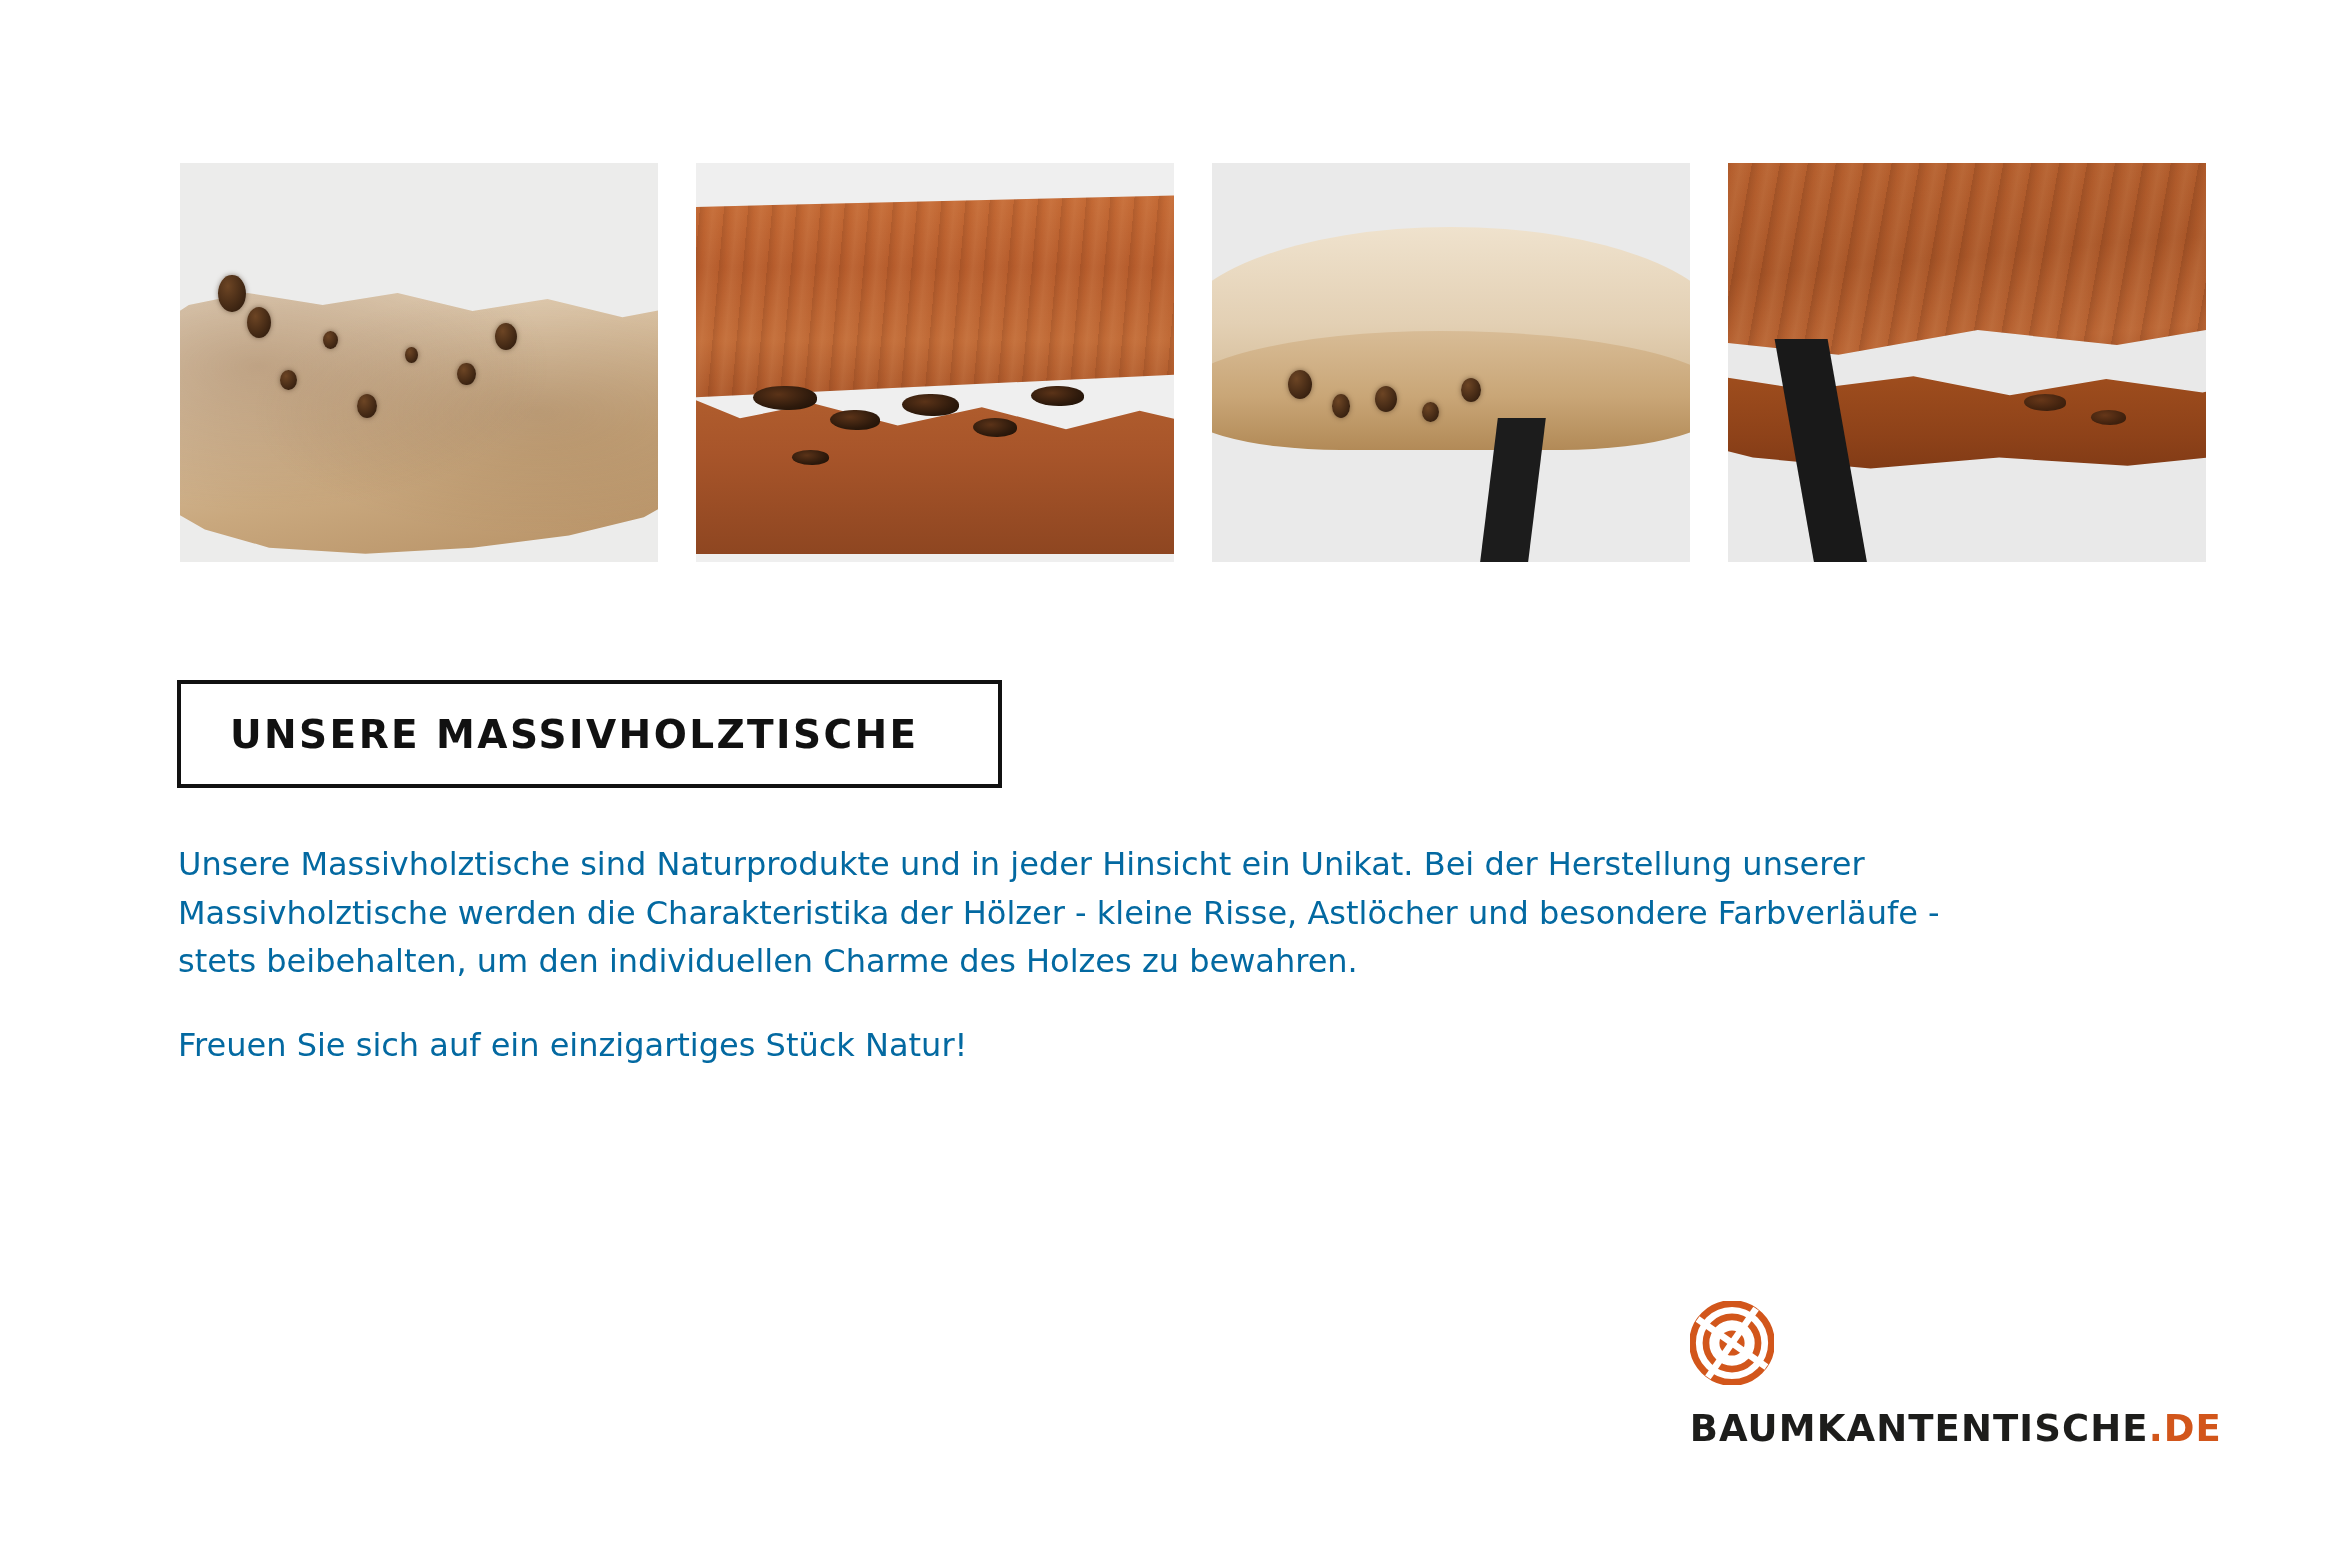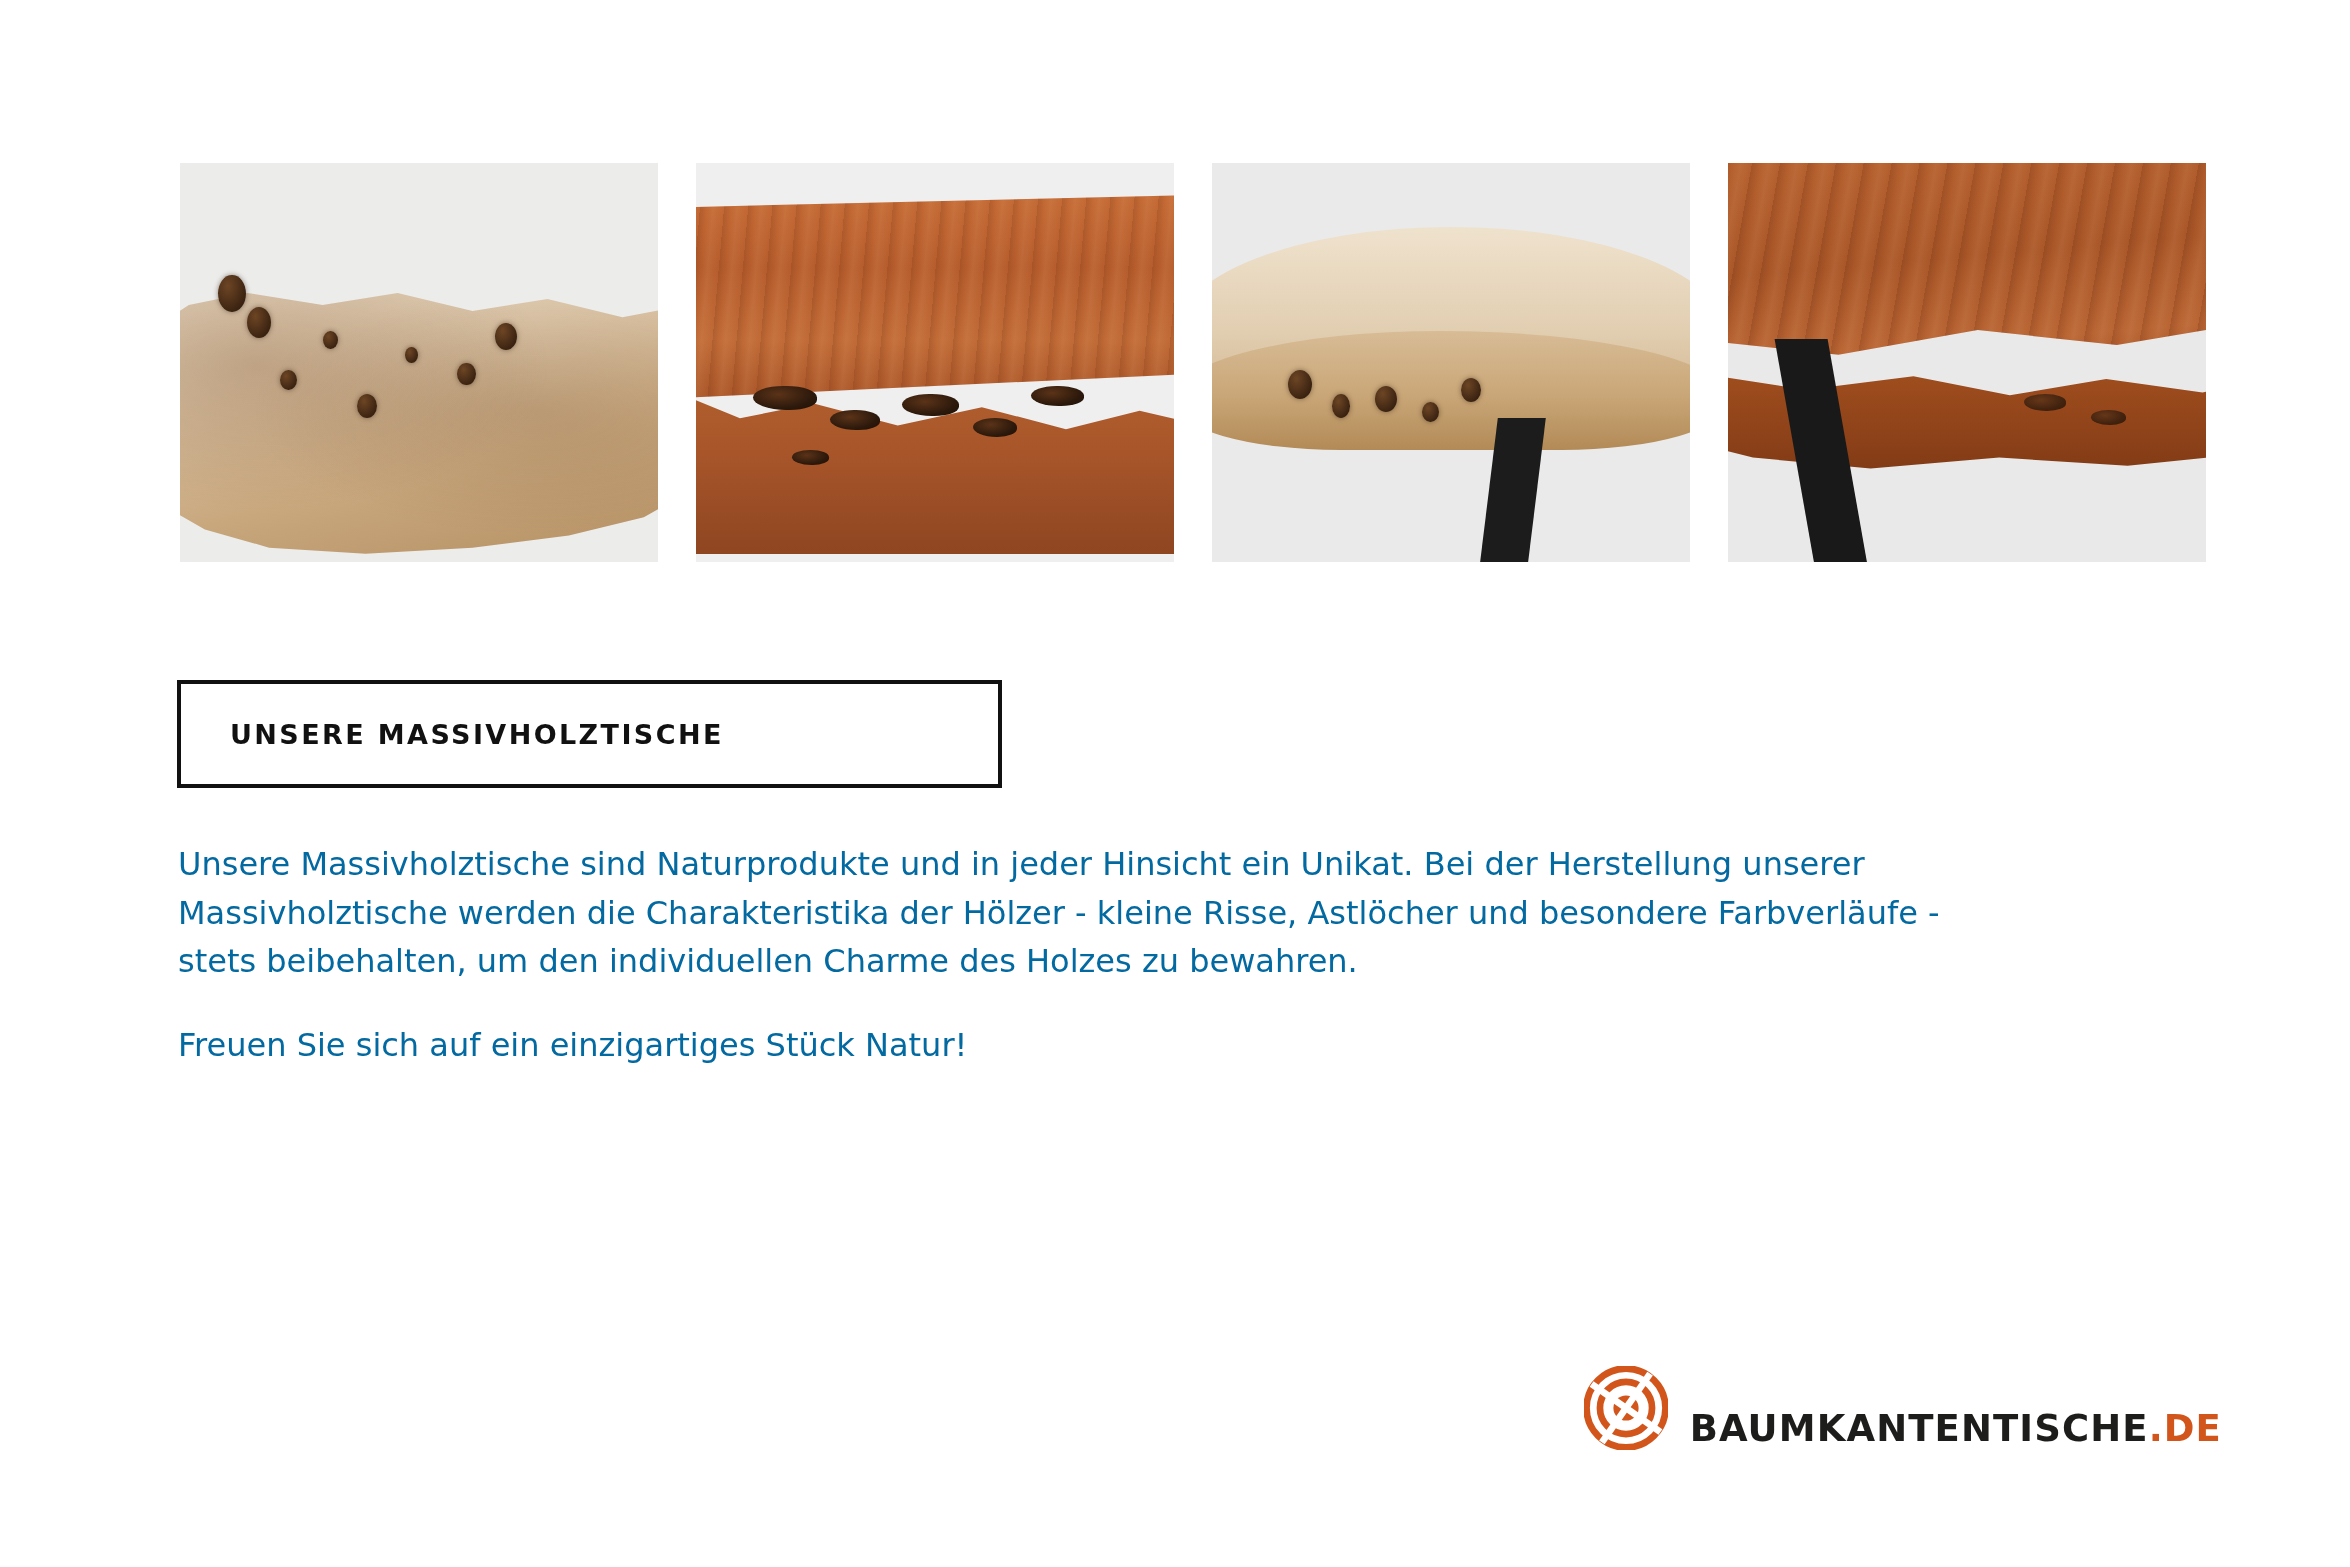--- a/index.html
+++ b/index.html
@@ -180,21 +180,21 @@
     left: 177px;
     top: 680px;
     width: 825px;
     height: 108px;
     border: 4.6px solid #111111;
     box-sizing: border-box;
     display: flex;
     align-items: center;
   }
   .headline-text {
-    font-size: 27px;
+    font-size: 39px;
     font-weight: 700;
     letter-spacing: 2.4px;
     padding-left: 49px;
     color: #111111;
     font-family: "DejaVu Sans", sans-serif;
   }
 
   
   .body-copy {
     position: absolute;
@@ -212,22 +212,23 @@
     font-weight: 400;
   }
   .para:last-child { margin-bottom: 8px; }
 
   
   .footer-logo {
     position: absolute;
     right: 129px;
     bottom: 118px;
     display: flex;
-    align-items: flex-end;
+    align-items: flex-start;
     gap: 22px;
+    flex-direction: column;
   }
   .logo-mark {
     width: 84px;
     height: 84px;
     flex: none;
   }
   .logo-word {
     font-size: 37px;
     font-weight: 700;
     letter-spacing: 1.1px;

